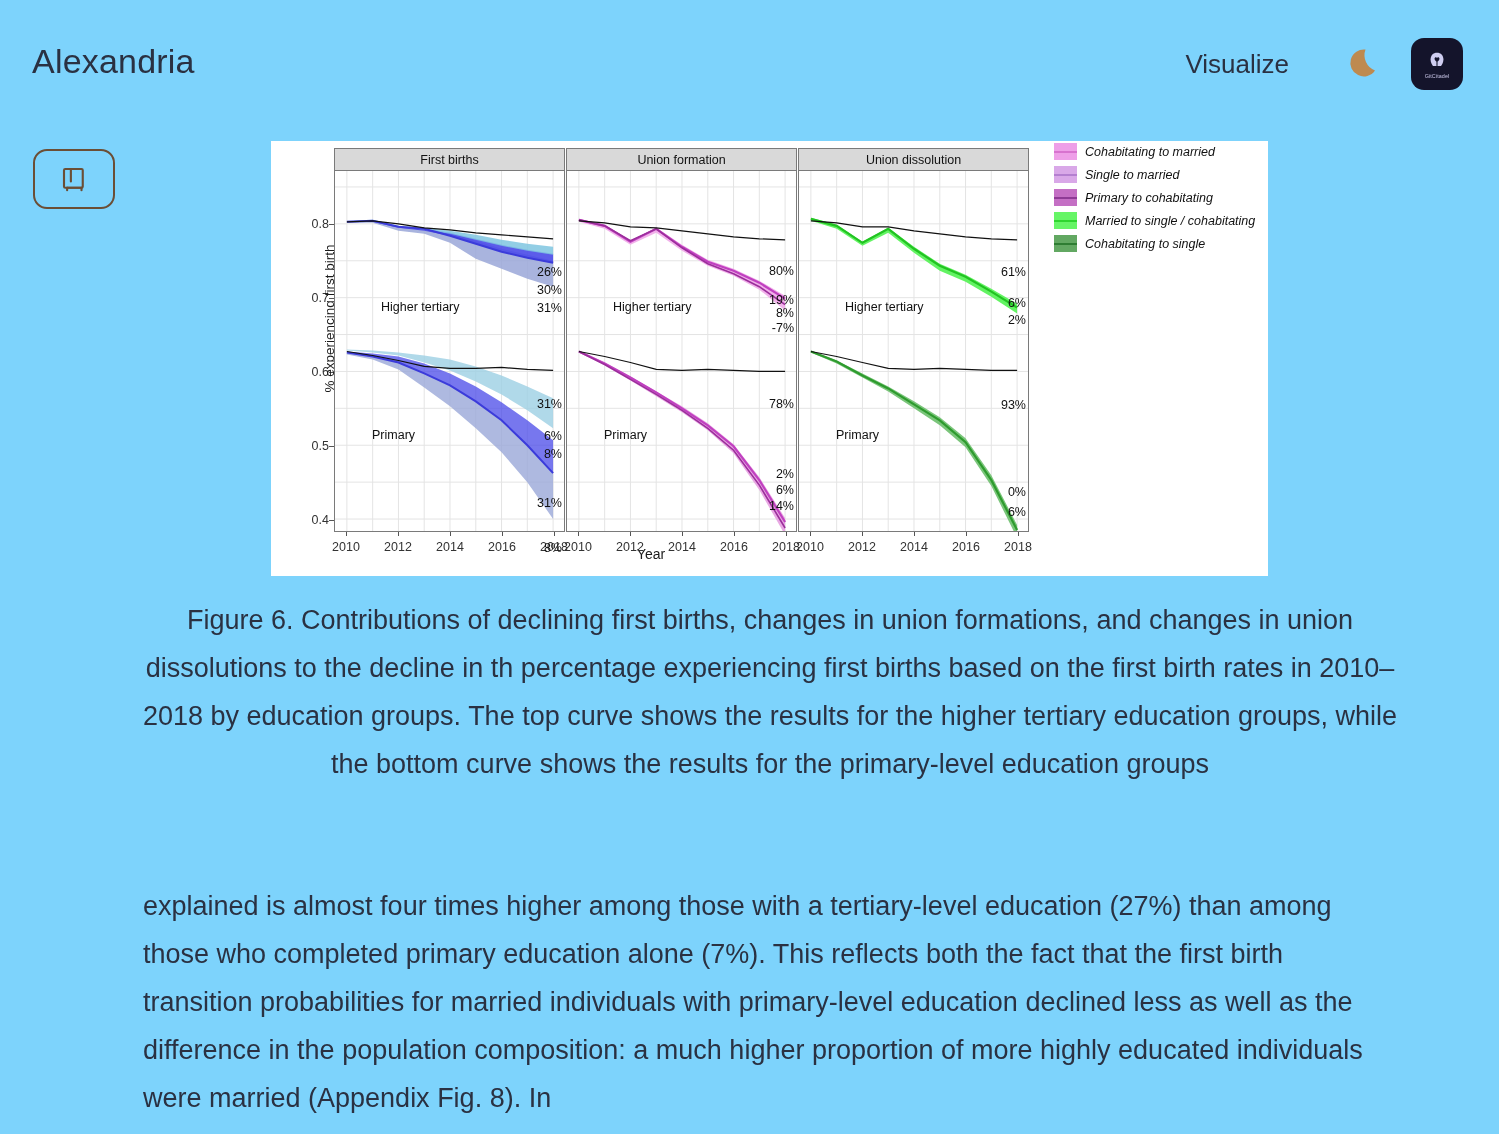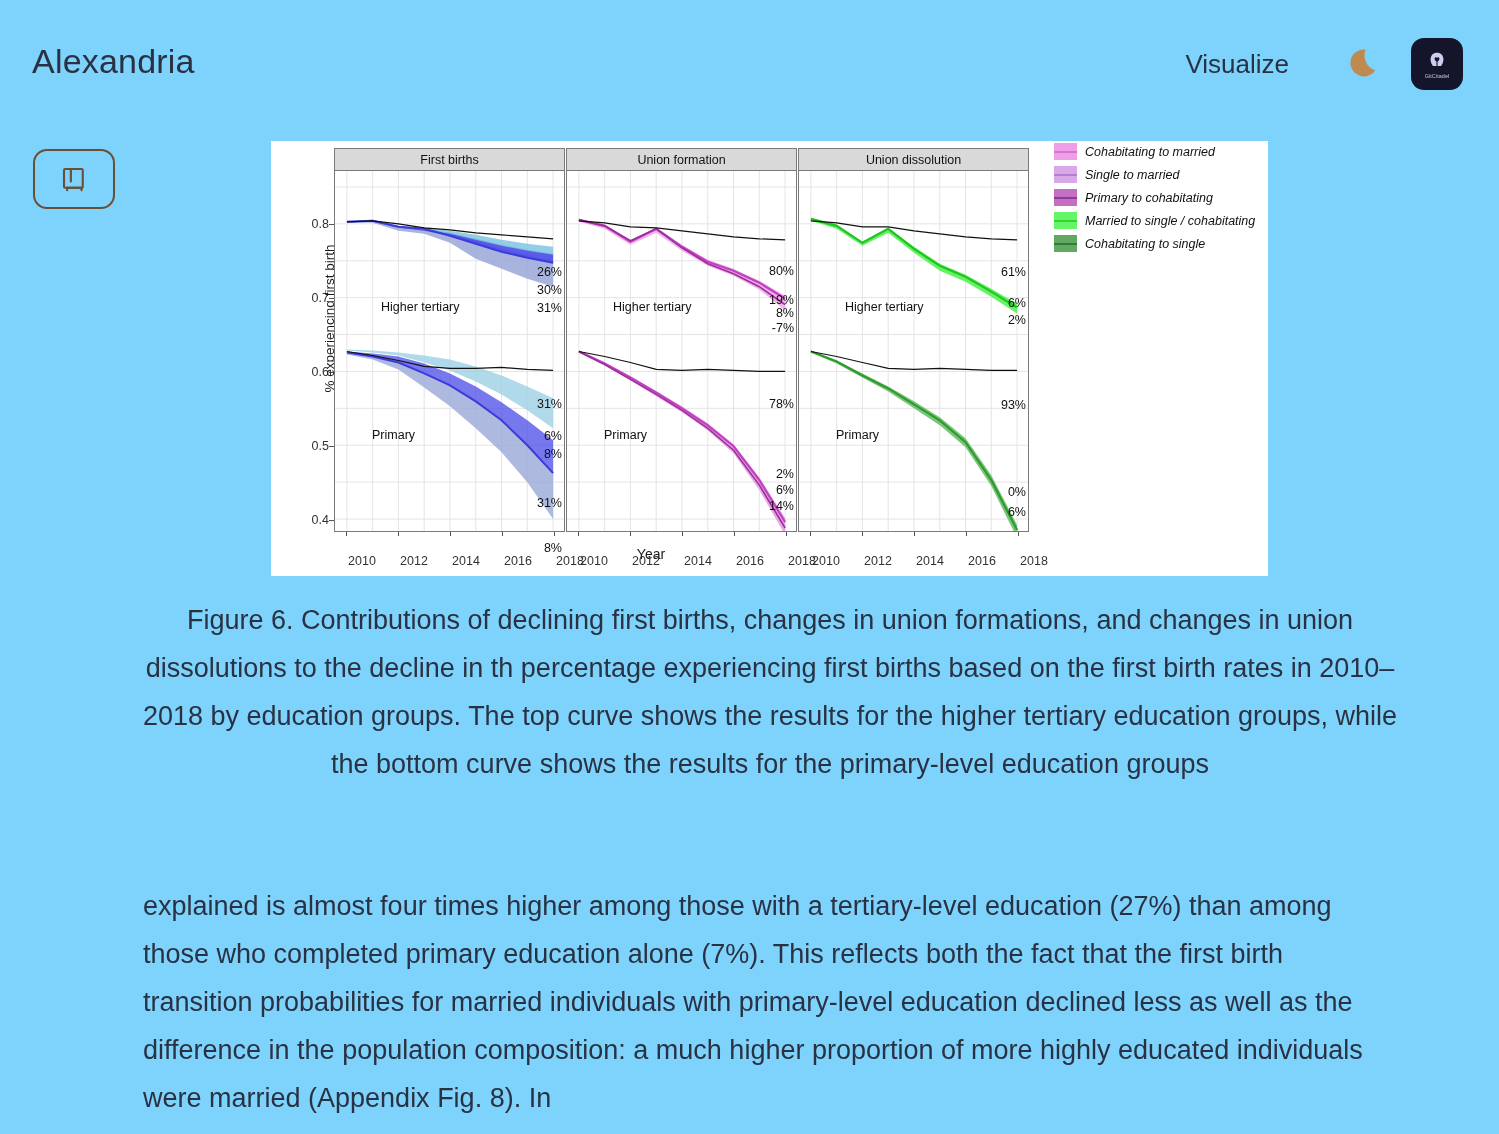--- a/index.html
+++ b/index.html
@@ -97,21 +97,21 @@
     position: absolute; left: 0; top: 23px; width: 100%; height: 361px;
     border: 1px solid #7a7a7a; border-top: none;
     background: #FFFFFF; overflow: hidden;
   }
   .panel-body svg { display: block; width: 100%; height: 100%; }
   .xtick-row {
     position: absolute; top: 388px; left: 0; width: 100%; height: 18px;
   }
   .xtick {
     position: absolute; font-size: 12.5px; color: #333;
-    transform: translateX(-50%); top: 18px; margin-left: 16px;
+    transform: translateX(-50%); top: 4px;
   }
   .xtickmark { position: absolute; top: -4px; width: 1px; height: 4px; background: #555; }
 
   .curve-label {
     position: absolute; font-size: 12.5px; color: #111; white-space: nowrap;
   }
   .pct-label {
     position: absolute; font-size: 12.5px; color: #111;
     text-align: right; white-space: nowrap; transform: translate(-100%, -50%);
   }

